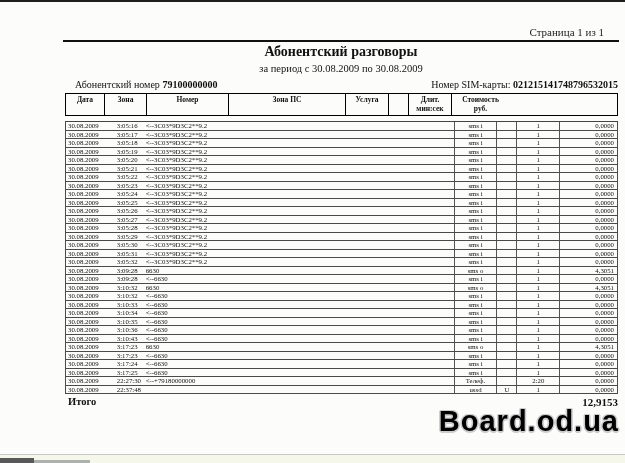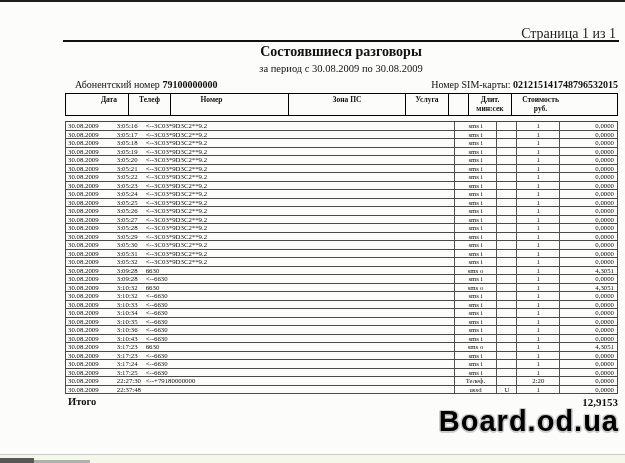--- a/index.html
+++ b/index.html
@@ -1,29 +1,29 @@
 <!DOCTYPE html>
 <html><head>
 <meta charset="utf-8">
 <style>
   html,body{margin:0;padding:0;background:#fff;}
   .screen{position:relative;width:625px;height:463px;background:#fcfcfb;overflow:hidden;
           font-family:"Liberation Serif",serif;color:#111;}
   .top-edge{position:absolute;top:0;left:0;width:625px;height:2px;background:#1e1e1e;}
-  .page-label{position:absolute;top:26px;right:9px;font-size:14px;color:#222;margin-left:18px;}
+  .page-label{position:absolute;top:26px;right:21px;font-size:11px;color:#222;margin-left:18px;}
   .rule{position:absolute;top:40px;left:63px;width:556px;height:2px;background:#111;}
   .doc-title{position:absolute;top:44px;left:63px;width:556px;text-align:center;
              font-size:14px;font-weight:bold;}
   .doc-subtitle{position:absolute;top:63px;left:63px;width:556px;text-align:center;font-size:10.5px;}
   .sub-row{position:absolute;top:79px;left:63px;width:556px;height:14px;font-size:10px;}
   .subscriber{position:absolute;left:12px;top:0;}
   .sim{position:absolute;right:1px;top:0;}
   .num-bold{font-weight:bold;font-size:10px;}
   .thead{position:absolute;top:93px;left:65px;width:553px;height:23px;display:flex;
-         border:1px solid #000;box-sizing:border-box;padding-left:24px;}
+         border:1px solid #000;box-sizing:border-box;}
   .thead .hcell{box-sizing:border-box;border-left:1px solid #000;font-size:7.5px;font-weight:bold;
                 text-align:center;line-height:1.2;padding-top:1px;overflow:hidden;}
   .thead .hcell:first-child{border-left:none;}
   .tbody{position:absolute;top:121px;left:65px;width:553px;border-top:1px solid #444;}
   .row{display:flex;height:8.5px;box-sizing:border-box;border-bottom:1px solid #4a4a4a;
        border-left:1px solid #4a4a4a;border-right:1px solid #4a4a4a;
        font-size:6.8px;line-height:7.5px;}
   .cell{box-sizing:border-box;overflow:hidden;white-space:nowrap;}
   .c-date{width:51px;padding-left:2px;}
   .c-time{width:29px;}
@@ -49,39 +49,39 @@
 </style>
 </head>
 <body>
 
 <div class="screen">
   <div class="top-edge"></div>
 
   <div class="page-label">Страница 1 из 1</div>
   <div class="rule"></div>
 
-  <div class="doc-title">Состоявшиеся разговоры</div>
+  <div class="doc-title">Абонентский разговоры</div>
   <div class="doc-subtitle">за период с 30.08.2009 по 30.08.2009</div>
 
   <div class="sub-row">
     <span class="subscriber">
       <span>Абонентский номер</span>
       <span class="num-bold">79100000000</span>
     </span>
     <span class="sim">
       <span>Номер SIM-карты:</span>
       <span class="num-bold">021215141748796532015</span>
     </span>
   </div>
 
   <div class="thead">
       <div class="hcell" style="width: 38px;">Дата</div>
-      <div class="hcell" style="width: 42px;">Телеф</div>
+      <div class="hcell" style="width: 42px;">Зона</div>
       <div class="hcell" style="width: 82px;">Номер</div>
-      <div class="hcell" style="width: 117px; margin-left: 36px;">Зона ПС</div>
+      <div class="hcell" style="width: 117px;">Зона ПС</div>
       <div class="hcell" style="width: 43px;">Услуга</div>
       <div class="hcell" style="width: 20px;"></div>
       <div class="hcell" style="width: 43px;">Длит.<div>мин:сек</div></div>
       <div class="hcell" style="width: 58px; font-family: Liberation Serif, serif;">Стоимость<div>руб.</div></div>
     </div>
   <div class="tbody">
       <div class="row">
         <div class="cell c-date">30.08.2009</div>
         <div class="cell c-time">3:05:16</div>
         <div class="cell c-number">&lt;--3C03*9D3C2**9.2</div>

